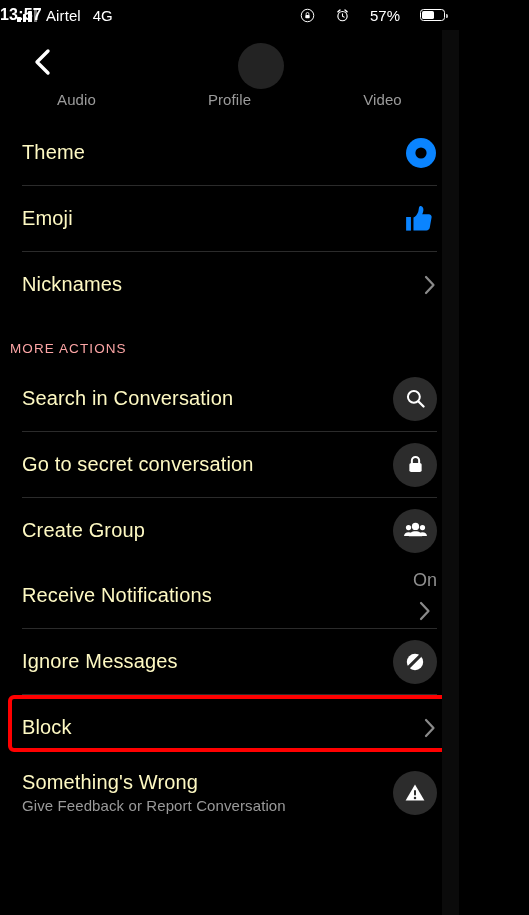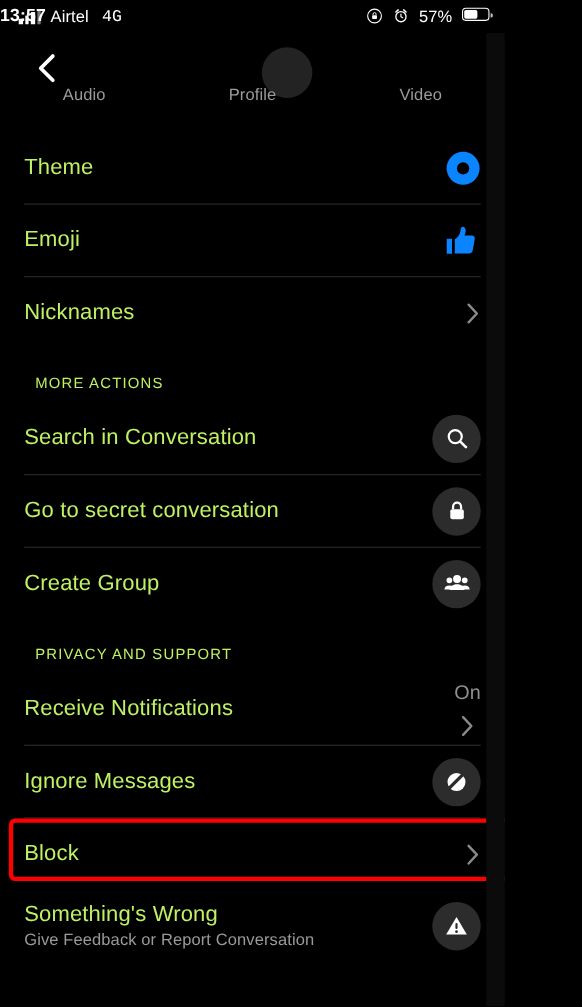--- a/index.html
+++ b/index.html
@@ -47,35 +47,35 @@
     display: block;
     width: 3.5px;
     background: #ffffff;
     border-radius: 0.5px;
   }
   .signal i:nth-child(1) { height: 5px; }
   .signal i:nth-child(2) { height: 8px; }
   .signal i:nth-child(3) { height: 11px; }
   .signal i:nth-child(4) { height: 13px; background: #7b7b7b; }
   .carrier { font-size: 15px; letter-spacing: 0.1px; }
-  .nettype { font-size: 15px; margin-left: 3px; font-family: Liberation Mono, monospace; }
+  .nettype { font-size: 15px; margin-left: 3px; }
   .sb-center {
     position: absolute;
     left: 0; right: 0;
     text-align: left;
     font-size: 16px;
     font-weight: 600;
     letter-spacing: 0.2px;
     pointer-events: none;
   }
   .sb-right {
     margin-left: auto;
     display: flex;
-    align-items: flex-start;
-    gap: 9px;
+    align-items: center;
+    gap: 20px;
     font-size: 15px;
   }
   .icon-svg { display: block; }
   .battery {
     position: relative;
     width: 25px;
     height: 12.5px;
     border: 1.5px solid #ffffff;
     border-radius: 3.5px;
     box-sizing: border-box;
@@ -121,21 +121,21 @@
     left: 238px;
     top: 13px;
     width: 46px;
     height: 46px;
     border-radius: 50%;
     background: #232323;
   }
   .tabs {
     position: absolute;
     left: 0; right: 0;
-    top: 48px;
+    top: 61px;
     display: flex;
     color: #9b9b9b;
     font-size: 15px;
   }
   .tab {
     flex: 1;
     text-align: center;
     letter-spacing: 0.1px;
   }
 
@@ -143,21 +143,21 @@
   .list { padding: 0; }
   .row {
     position: relative;
     height: 65px;
     display: flex;
     align-items: center;
     padding: 0 22px;
     box-sizing: border-box;
   }
   .row .label {
-    color: #bef264;
+    color: #fef9c3;
     font-size: 20px;
     letter-spacing: 0.15px;
     line-height: 1.15;
   }
   .row .sublabel {
     color: #9a9a9a;
     font-size: 15px;
     letter-spacing: 0.1px;
     margin-top: 3px;
   }
@@ -172,24 +172,24 @@
   .value {
     color: #8f8f8f;
     font-size: 18px;
   }
   .sep {
     height: 1px;
     background: #2b2b2b;
     margin: 0 22px 0 22px;
   }
   .section-head {
-    color: #bef264;
+    color: #fca5a5;
     font-size: 13.5px;
     letter-spacing: 1.1px;
-    padding: 24px 22px 10px 32px;
+    padding: 24px 22px 10px 10px;
     text-transform: uppercase;
   }
 
   
   .badge {
     width: 44px;
     height: 44px;
     border-radius: 50%;
     background: #2c2c2c;
     display: flex;
@@ -366,21 +366,20 @@
             <circle cx="18.7" cy="9.2" r="2.5" fill="#fff"></circle>
             <path d="M1 17.2 c0-2.3 1.9-3.6 4.3-3.6 s4.3 1.3 4.3 3.6 z" fill="#fff"></path>
             <path d="M14.4 17.2 c0-2.3 1.9-3.6 4.3-3.6 s4.3 1.3 4.3 3.6 z" fill="#fff"></path>
             <circle cx="12" cy="8.1" r="3.5" fill="#fff"></circle>
             <path d="M5.6 17.6 c0-3.1 2.7-5 6.4-5 s6.4 1.9 6.4 5 z" fill="#fff"></path>
           </svg>
         </span>
       </div>
     </div>
 
-    <div class="section-head">PRIVACY AND SUPPORT</div>
 
     <div class="row">
       <div class="texts">
         <span class="label">Receive Notifications</span>
       </div>
       <div class="right">
         <span class="value">On</span>
         <span>
           <svg class="chev" width="14" height="22" viewBox="0 0 14 22">
             <path d="M3 3 L10.5 11 L3 19" fill="none" stroke="#8a8a8a" stroke-width="2.2" stroke-linecap="round" stroke-linejoin="round"></path>

